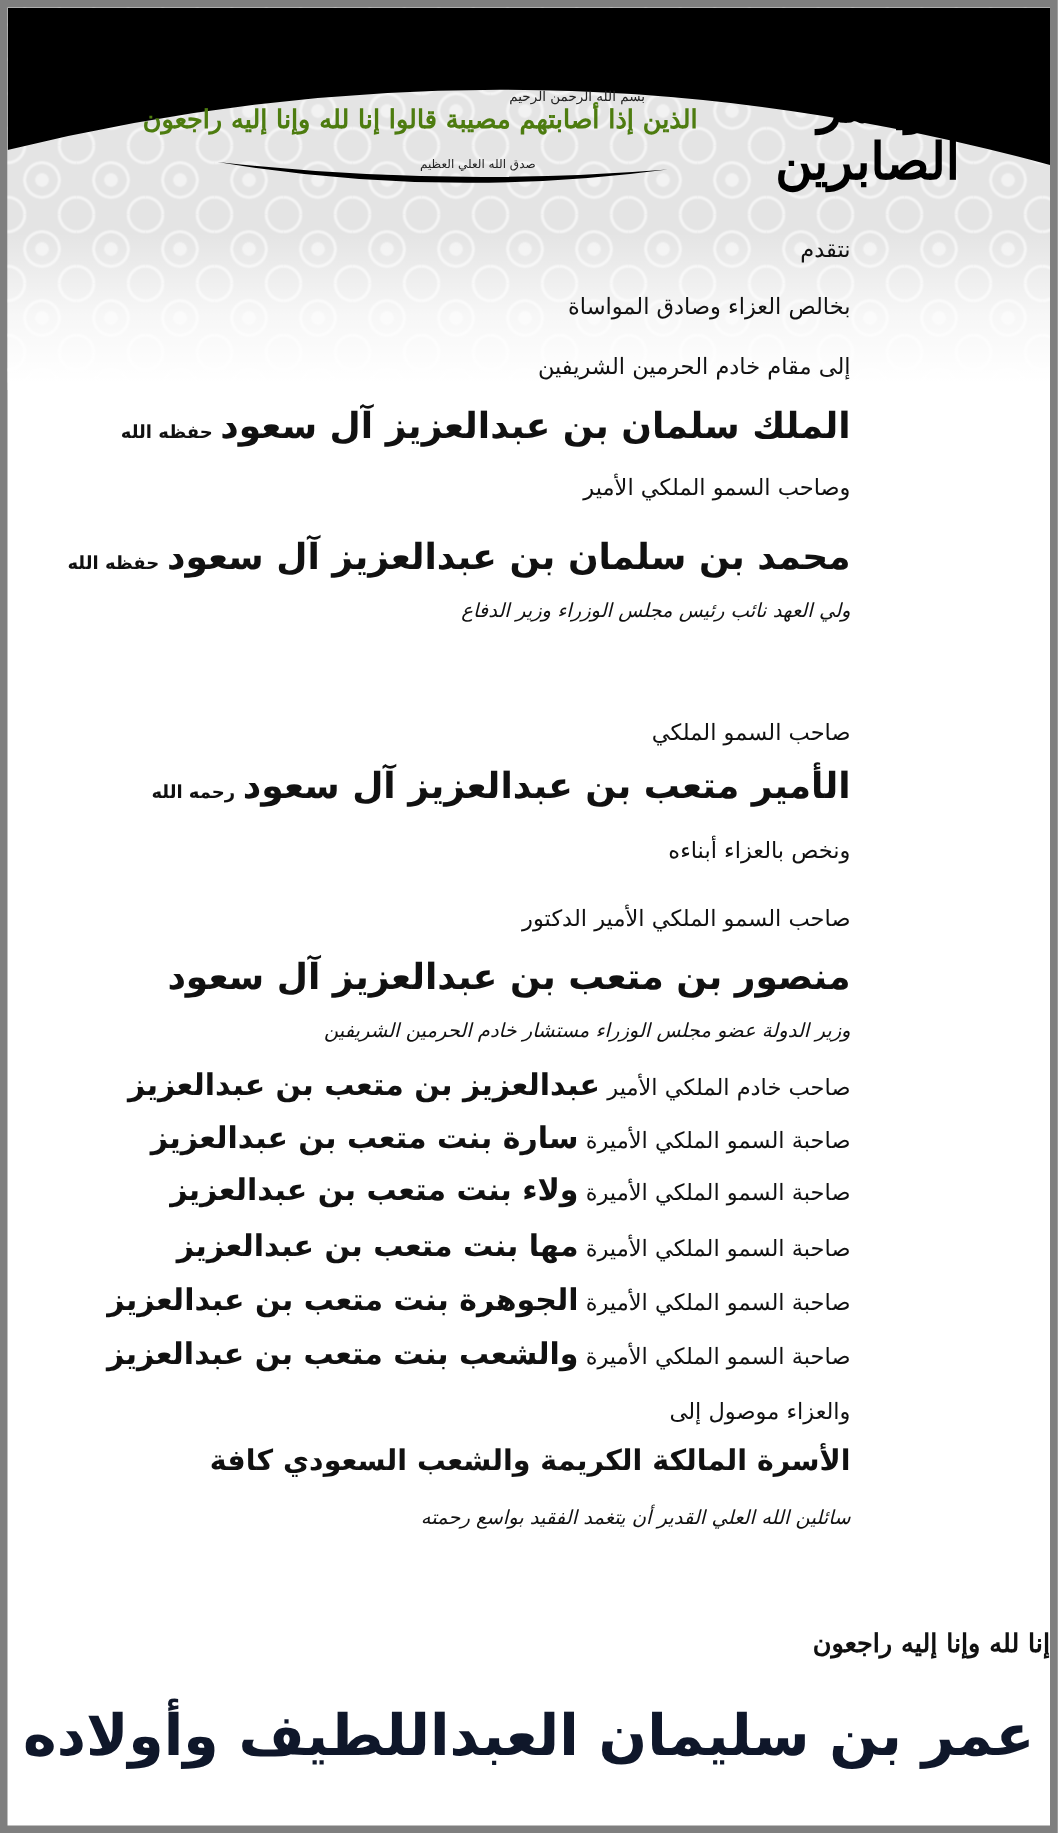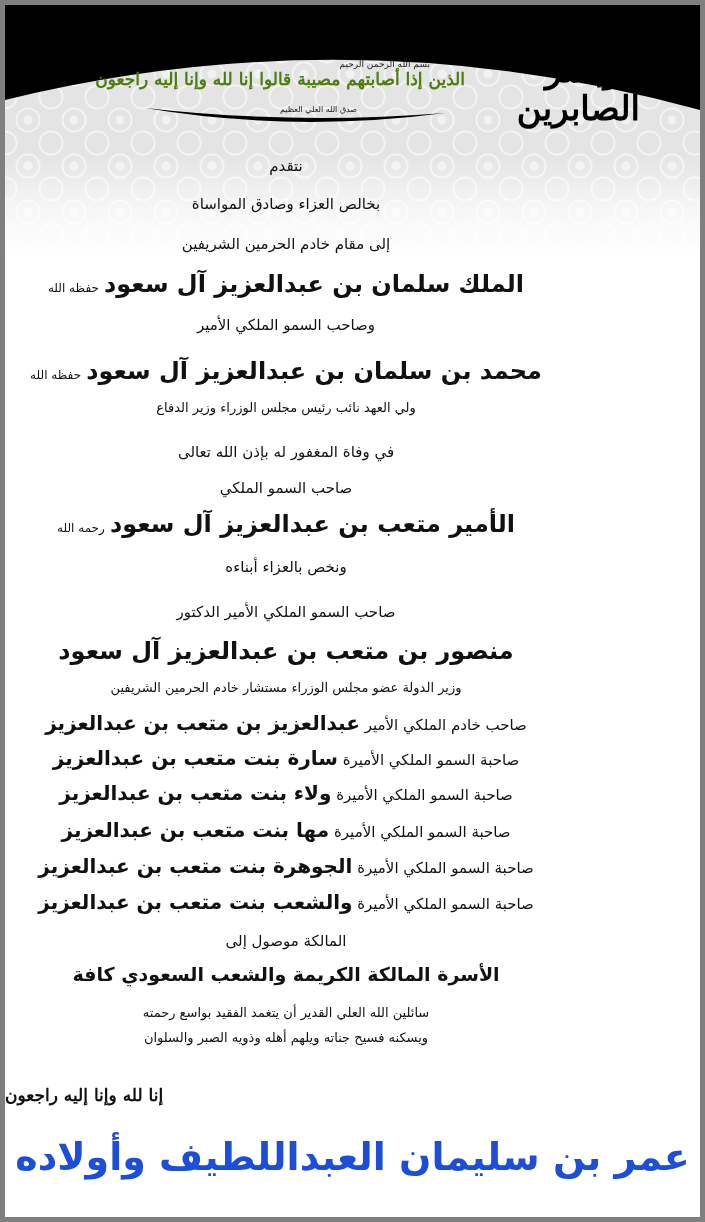--- a/index.html
+++ b/index.html
@@ -54,38 +54,38 @@
     .cal-sadaq {
       position: absolute; left: 275px; top: 60px; width: 150px; text-align: left;
       font-family: "DejaVu Serif", serif; font-size: 8px; color: #222;
     }
     .cal-swash {
       position: absolute; left: 145px; top: 100px; width: 300px; height: 20px;
     }
 
     
     .line {
-      position: absolute; left: 0; width: 562px; text-align: center; white-space: nowrap;
+      position: absolute; left: 0; width: 562px; white-space: nowrap;
       font-family: "DejaVu Sans", sans-serif; color: #111;
     }
     .reg { font-size: 15px; font-weight: normal; }
     .big { font-size: 24px; font-weight: bold; letter-spacing: -0.3px; }
-    .sub { font-size: 13px; font-weight: normal; }
-    .honor { font-size: 12px; font-weight: normal; }
+    .sub { font-size: 13px; font-weight: normal; font-style: italic; }
+    .honor { font-size: 12px; font-weight: bold; }
     .child { font-size: 15px; }
     .child .nm { font-size: 20px; font-weight: bold; }
     .family { font-size: 19px; font-weight: bold; }
 
     .closing-cal {
-      position: absolute; left: 0; top: 1080px; width: 695px; text-align: left;
+      position: absolute; left: 0; top: 1080px; width: 695px; text-align: right;
       font-family: "DejaVu Serif", serif; font-size: 17px; font-weight: bold; color: #111;
     }
     .signature {
       position: absolute; left: 0; top: 1130px; width: 695px; text-align: center;
-      font-family: "DejaVu Sans", sans-serif; font-size: 38px; font-weight: bold; color: #1d4ed8;
+      font-family: "DejaVu Sans", sans-serif; font-size: 38px; font-weight: bold; color: #0f172a;
       letter-spacing: -0.5px;
     }
   </style>
 </head>
 <body>
 
 <div class="page">
 
   <div class="header-bg"></div>
   <div class="header-fade"></div>
@@ -118,21 +118,20 @@
   </div>
 
   <div class="line reg" style="top:311px">وصاحب السمو الملكي الأمير</div>
 
   <div class="line" style="top:352px">
     <span class="big">محمد بن سلمان بن عبدالعزيز آل سعود</span>
     <span class="honor">حفظه الله</span>
   </div>
   <div class="line sub" style="top:395px">ولي العهد نائب رئيس مجلس الوزراء وزير الدفاع</div>
 
-  <div class="line reg" style="top:438px">في وفاة المغفور له بإذن الله تعالى</div>
   <div class="line reg" style="top:474px">صاحب السمو الملكي</div>
 
   <div class="line" style="top:505px">
     <span class="big">الأمير متعب بن عبدالعزيز آل سعود</span>
     <span class="honor">رحمه الله</span>
   </div>
 
   <div class="line reg" style="top:553px">ونخص بالعزاء أبناءه</div>
 
   <div class="line reg" style="top:598px">صاحب السمو الملكي الأمير الدكتور</div>
@@ -157,20 +156,19 @@
   </div>
   <div class="line child" style="top:849px">
     <span>صاحبة السمو الملكي الأميرة</span>
     <span class="nm">الجوهرة بنت متعب بن عبدالعزيز</span>
   </div>
   <div class="line child" style="top:885px">
     <span>صاحبة السمو الملكي الأميرة</span>
     <span class="nm">والشعب بنت متعب بن عبدالعزيز</span>
   </div>
 
-  <div class="line reg" style="top:927px">المالكة موصول إلى</div>
+  <div class="line reg" style="top:927px">والعزاء موصول إلى</div>
   <div class="line family" style="top:958px">الأسرة المالكة الكريمة والشعب السعودي كافة</div>
   <div class="line sub" style="top:1000px">سائلين الله العلي القدير أن يتغمد الفقيد بواسع رحمته</div>
-  <div class="line sub" style="top:1025px">ويسكنه فسيح جناته ويلهم أهله وذويه الصبر والسلوان</div>
 
   <div class="closing-cal">إنا لله وإنا إليه راجعون</div>
   <div class="signature">عمر بن سليمان العبداللطيف وأولاده</div>
 </div>
 
 </body></html>

